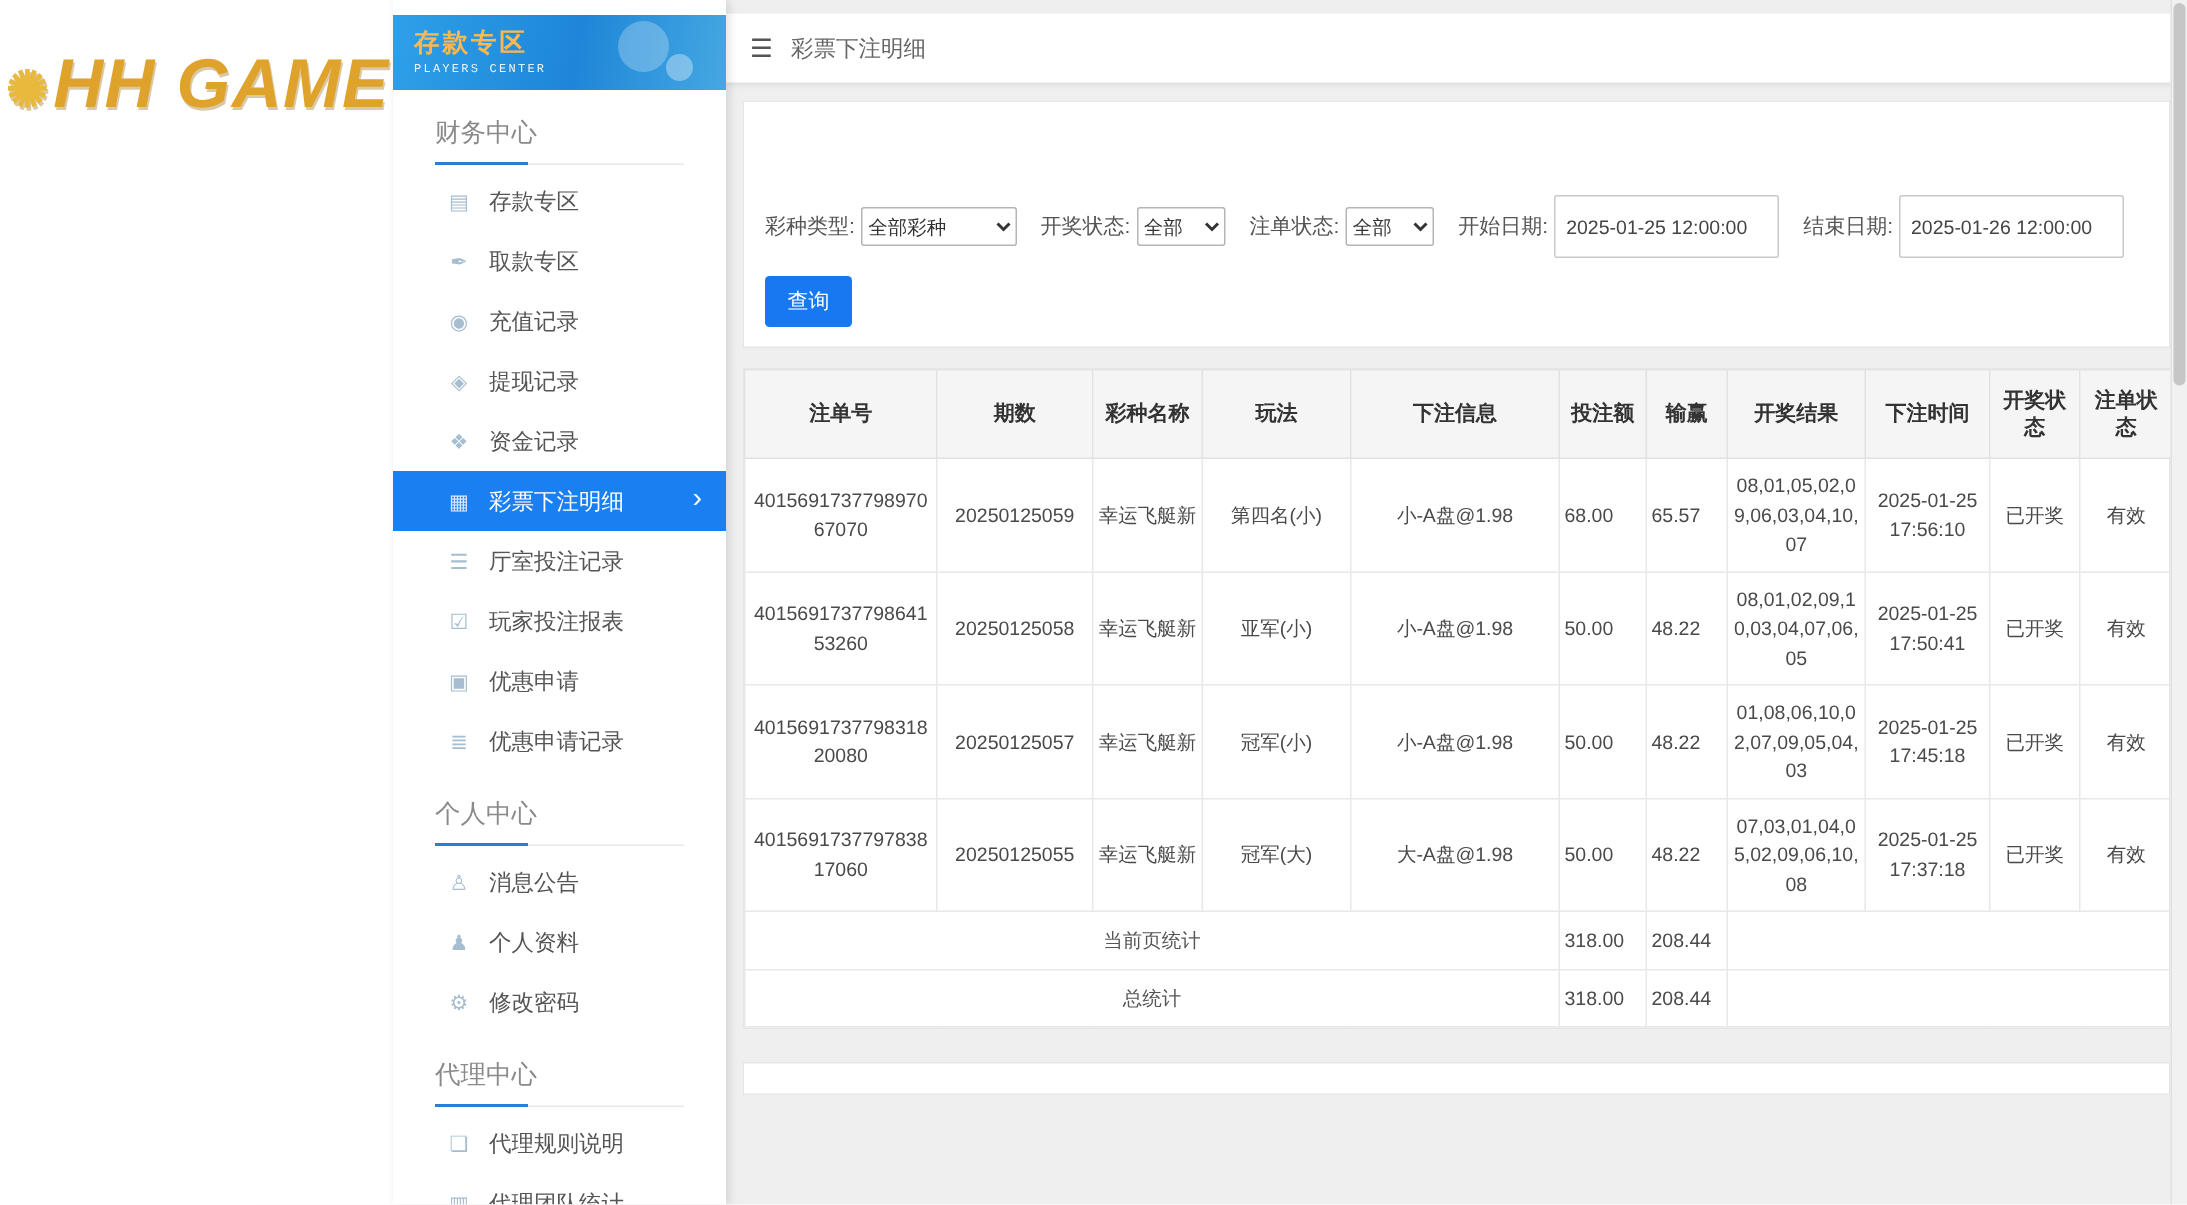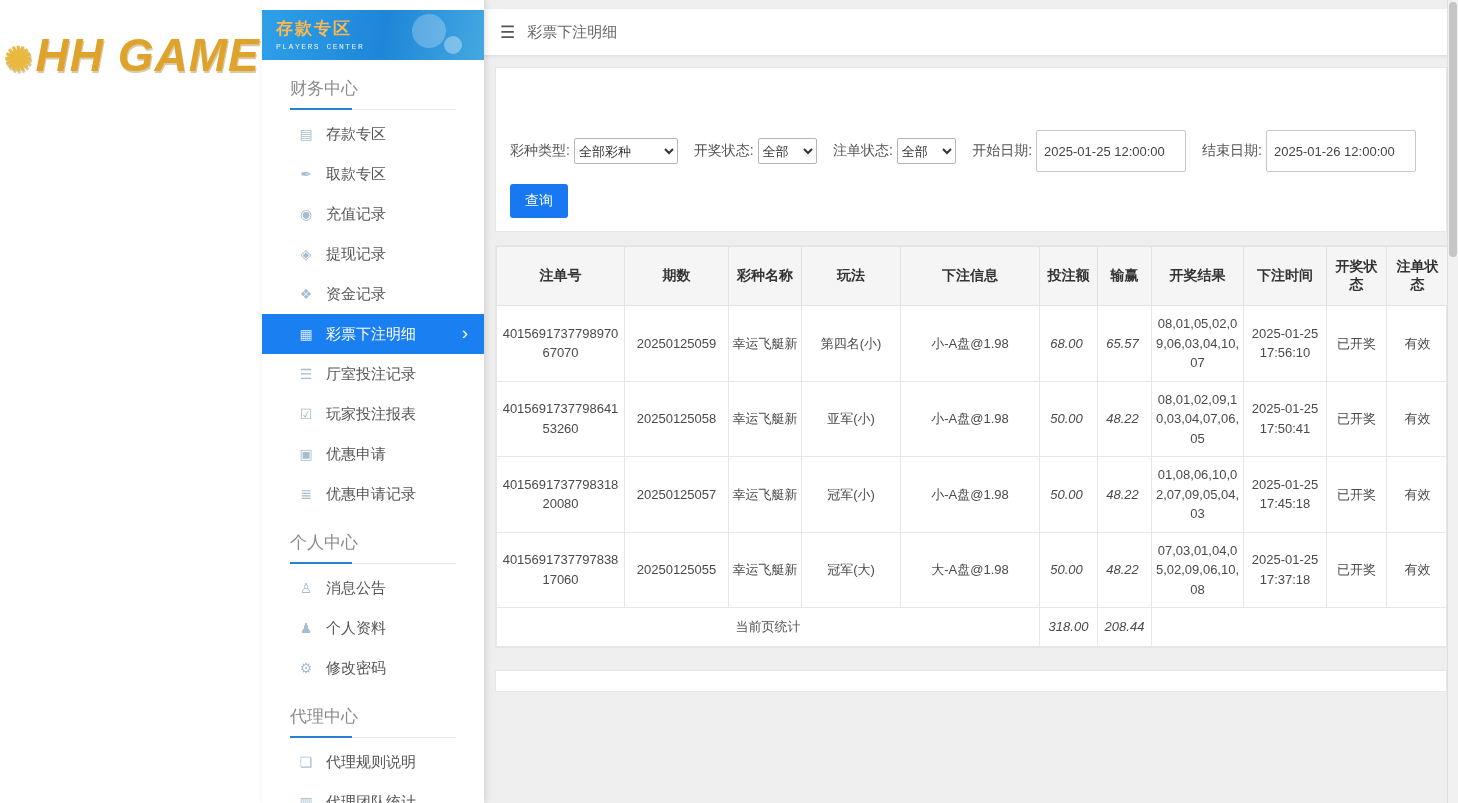--- a/index.html
+++ b/index.html
@@ -54,21 +54,21 @@
     font-size:13px; color:#444; padding:2px 7px; margin-right:16px; font-family:"Liberation Sans",sans-serif; }
   .btn-search { margin-top:12px; background:#1778f2; color:#fff; border:none; border-radius:3px;
     padding:8px 15px; font-size:14px; cursor:pointer; }
 
   .table-panel { margin-top:13px; }
   table { width:100%; border-collapse:collapse; table-layout:fixed; }
   th { background:#f5f5f6; border:1px solid #e2e2e3; font-size:14px; font-weight:bold;
     color:#333; padding:11px 3px; }
   td { border:1px solid #e8e8e8; font-size:13px; color:#4a4a4a; text-align:center;
     padding:8px 3px; word-break:break-all; line-height:1.5; }
-  td.num { text-align:center; padding-right:7px;font-style:italic; }
+  td.num { text-align:left; padding-right:7px; }
   .sum-row td { padding:9px 3px; }
   .sum-label { text-align:center; color:#555;margin-top:12px; }
 
   .footer-panel { margin-top:22px; padding:10px 12px; display:flex; justify-content:space-between;
     align-items:center; font-size:13px; color:#555; }
 
   .scrollbar { position:absolute; right:0; top:0; width:11px; height:803px; background:#f1f1f1;
     border-left:1px solid #e0e0e0; z-index:5; }
   .scroll-thumb { position:absolute; top:2px; left:1px; width:8px; height:255px;
     background:#c6c6c6; border-radius:4px; }
@@ -271,20 +271,26 @@
               <td>有效</td>
             </tr>
           </tbody>
         <tbody>
           <tr class="sum-row">
             <td colspan="5" class="sum-label">当前页统计</td>
             <td class="num">318.00</td>
             <td class="num">208.44</td>
             <td colspan="4"></td>
           </tr>
+          <tr class="sum-row">
+            <td colspan="5" class="sum-label">总统计</td>
+            <td class="num">318.00</td>
+            <td class="num">208.44</td>
+            <td colspan="4"></td>
+          </tr>
         </tbody>
       </table>
     </div>
 
     <div class="panel footer-panel">
       
       
     </div>
 
   </div>

